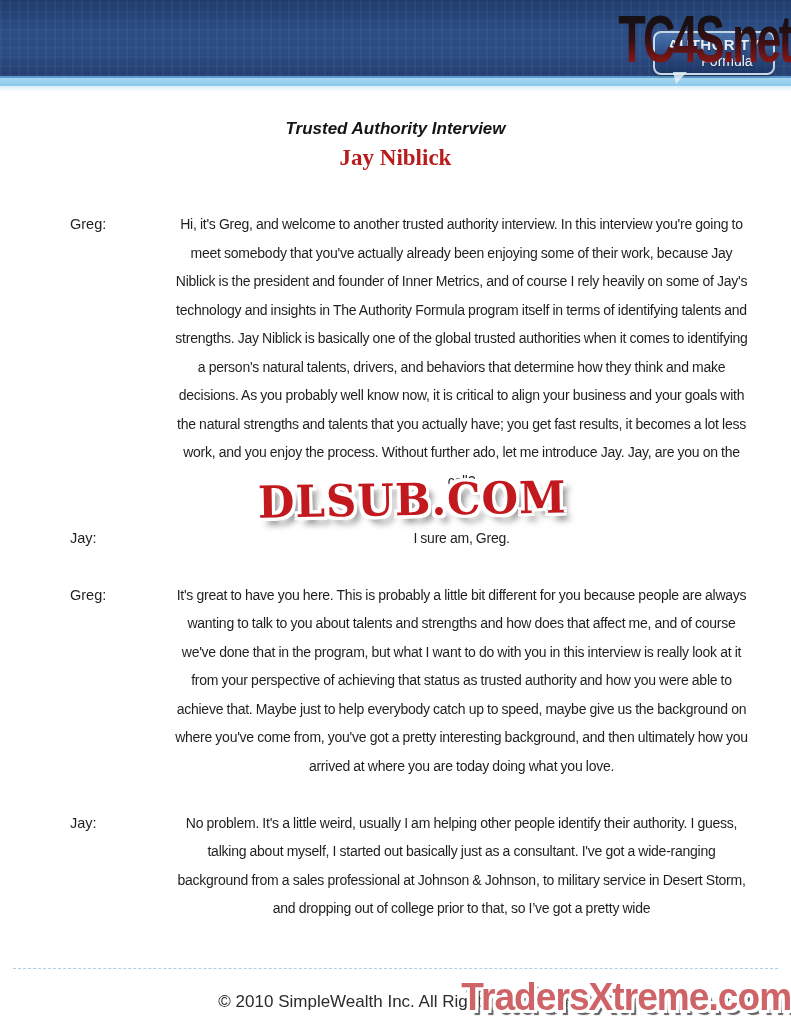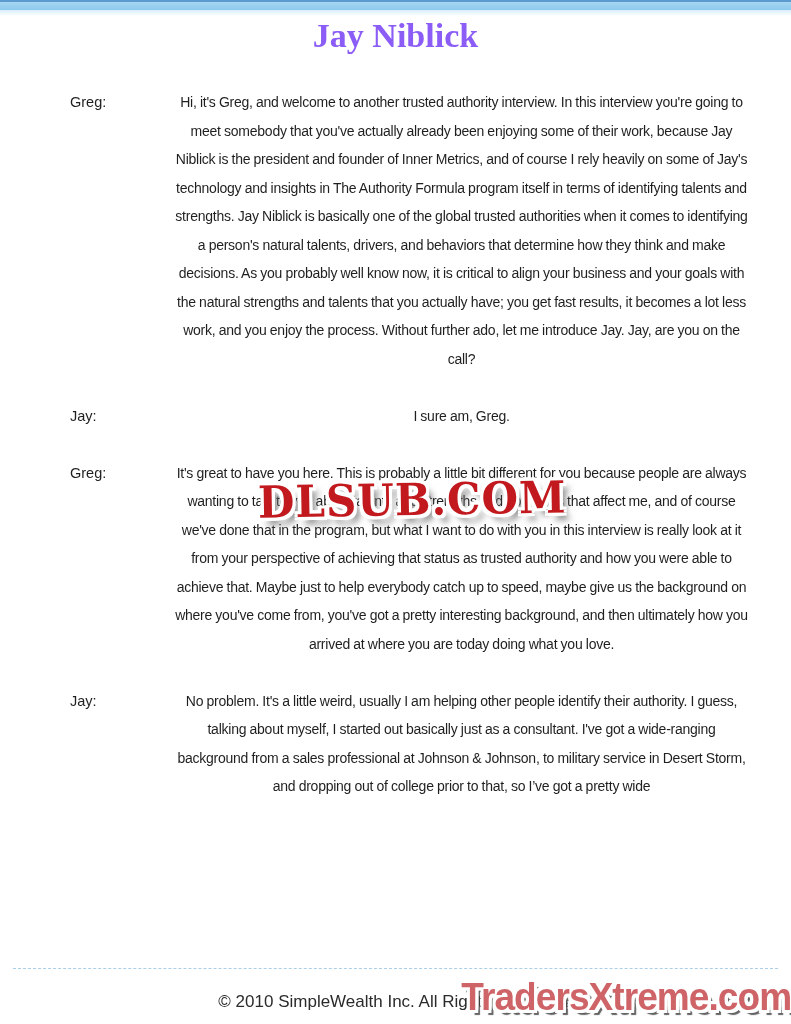--- a/index.html
+++ b/index.html
@@ -104,22 +104,22 @@
     font-weight: 700;
     font-size: 17px;
     color: #151515;
     line-height: 19px;
   }
   .doc-name {
     margin-top: 5px;
     text-align: center;
     font-family: "Liberation Serif", serif;
     font-weight: 700;
-    font-size: 34px;
-    color: #8b5cf6;
+    font-size: 23px;
+    color: #b91c1c;
     line-height: 30px;
   }
 
   
   .transcript {
     margin-top: 37px;
     position: relative;
     z-index: 1;
   }
   .entry {
@@ -222,24 +222,34 @@
       -3px  0   0 #ffffff, 3px  0   0 #ffffff,
        0   -3px 0 #ffffff, 0    3px 0 #ffffff,
        5px  5px 1px rgba(70,70,70,0.85);
   }
 </style>
 </head>
 <body>
 
 <div class="page">
 
+  <div class="header-banner">
+    <div class="texture"></div>
+    <div class="af-logo">
+      <div class="logo-line1">AUTHORITY</div>
+      <div class="logo-line2">Formula</div>
+      <div class="tail-outer"></div>
+    </div>
+    <div class="tc4s-watermark">TC4S.net</div>
+  </div>
   <div class="strip-dark"></div>
   <div class="strip-light"></div>
   <div class="strip-fade"></div>
 
+  <div class="doc-subtitle">Trusted Authority Interview</div>
   <div class="doc-name">Jay Niblick</div>
 
   <div class="transcript">
     <div class="entry">
       <div class="speaker">Greg:</div>
       <div class="speech">Hi, it's Greg, and welcome to another trusted authority interview. In this interview you're going to meet somebody that you've actually already been enjoying some of their work, because Jay Niblick is the president and founder of Inner Metrics, and of course I rely heavily on some of Jay's technology and insights in The Authority Formula program itself in terms of identifying talents and strengths. Jay Niblick is basically one of the global trusted authorities when it comes to identifying a person's natural talents, drivers, and behaviors that determine how they think and make decisions. As you probably well know now, it is critical to align your business and your goals with the natural strengths and talents that you actually have; you get fast results, it becomes a lot less work, and you enjoy the process. Without further ado, let me introduce Jay. Jay, are you on the call?</div>
     </div>
     <div class="entry">
       <div class="speaker">Jay:</div>
       <div class="speech">I sure am, Greg.</div>

